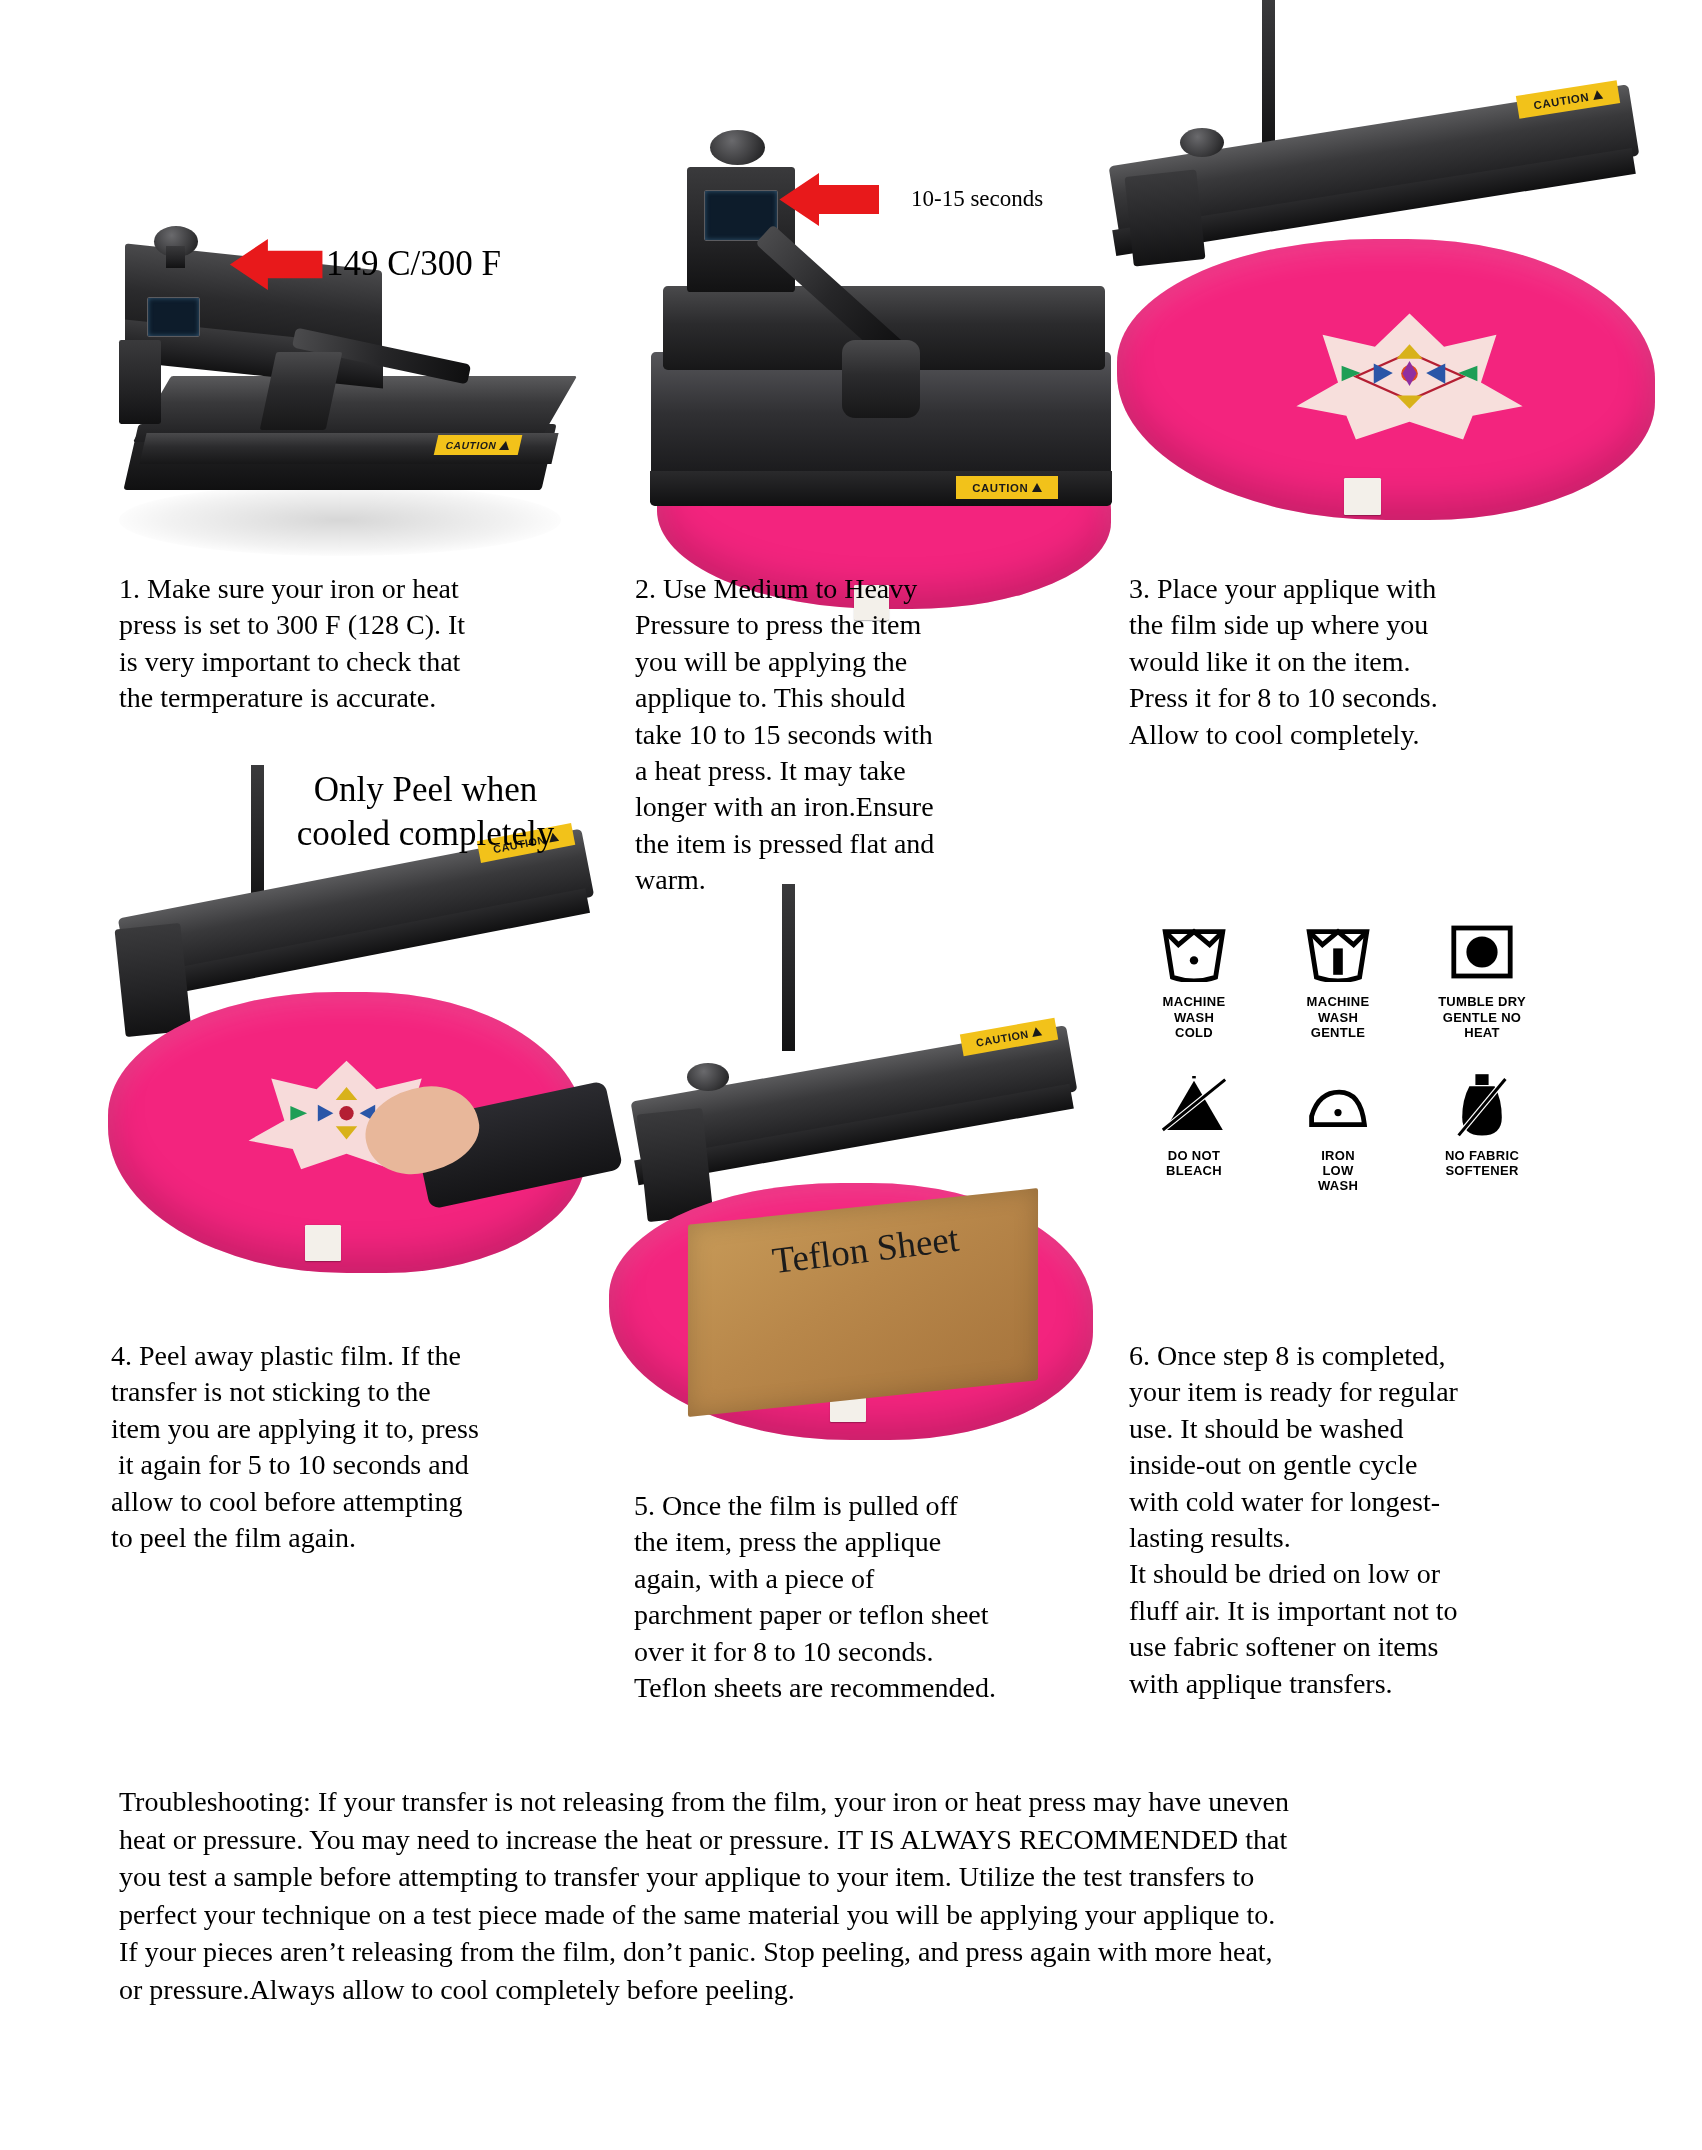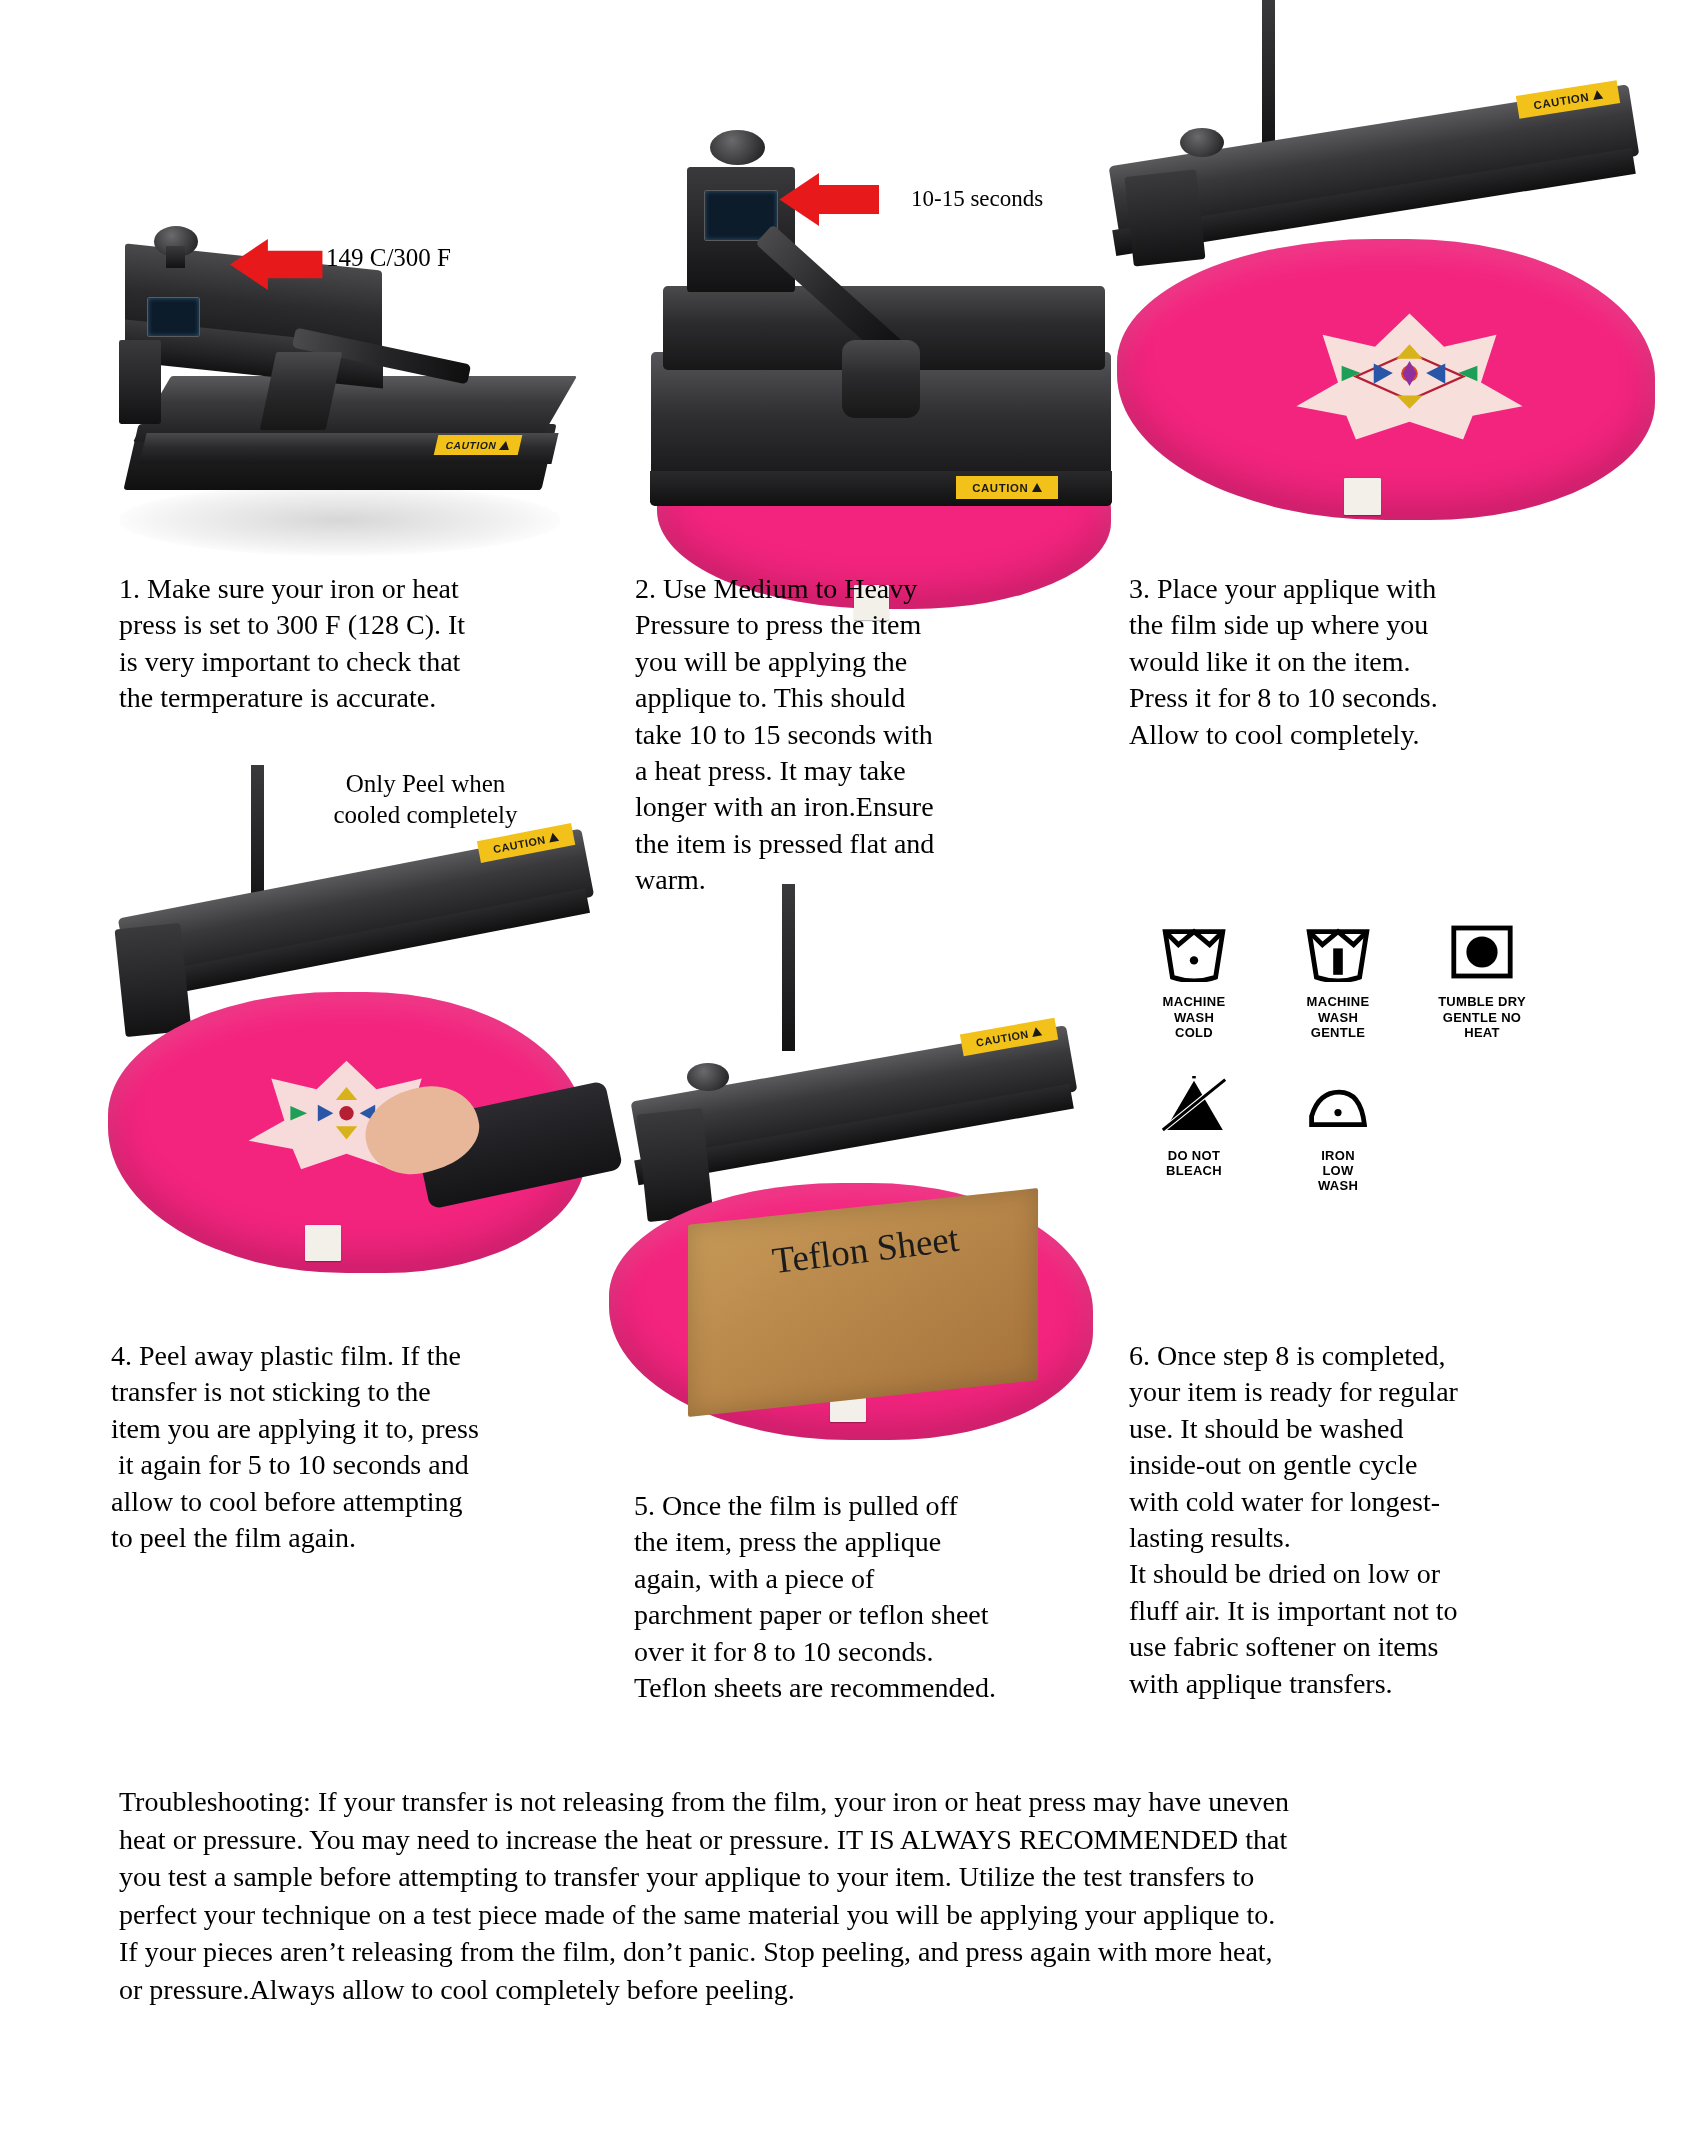--- a/index.html
+++ b/index.html
@@ -26,21 +26,21 @@
     position: absolute;
     font-family: "Liberation Serif", serif;
     font-size: 28px;
     line-height: 1.30;
     color: #000;
     white-space: pre-wrap;
   }
   .annot {
     position: absolute;
     font-family: "Liberation Serif", serif;
-    font-size: 25px;
+    font-size: 35px;
     line-height: 1.25;
     color: #000;
     white-space: pre-wrap;
   }
   .annot.big {
     font-size: 32px;
     text-align: center;
   }
 
   
@@ -420,20 +420,32 @@
         <svg width="72" height="54" viewBox="0 0 120 90">
           <path d="M16 76 L104 76 Q98 22 62 22 Q28 22 16 62 Z" fill="none" stroke="#000" stroke-width="8"></path>
           <circle cx="60" cy="56" r="6" fill="#000"></circle>
         </svg>
       </div>
       <div class="care-label" style="white-space:pre-line;">IRON
 LOW
 WASH</div>
     </div>
 
+    <div class="care-cell">
+      <div class="care-sym">
+        <svg width="54" height="66" viewBox="0 0 90 110">
+          <rect x="34" y="2" width="22" height="18" fill="#000"></rect>
+          <path d="M24 22 L66 22 Q78 44 78 74 Q78 104 45 104 Q12 104 12 74 Q12 44 24 22 Z" fill="#000"></path>
+          <line x1="6" y1="104" x2="84" y2="10" stroke="#fff" stroke-width="9"></line>
+          <line x1="6" y1="104" x2="84" y2="10" stroke="#000" stroke-width="5"></line>
+        </svg>
+      </div>
+      <div class="care-label" style="white-space:pre-line;">NO FABRIC
+SOFTENER</div>
+    </div>
   </div>
 
   <div class="caption" style="left:119px; top:571px; width:436px;">1. Make sure your iron or heat
 press is set to 300 F (128 C). It
 is very important to check that
 the termperature is accurate.</div>
 
   <div class="caption" style="left:635px; top:571px; width:406px;">2. Use Medium to Heavy
 Pressure to press the item
 you will be applying the

